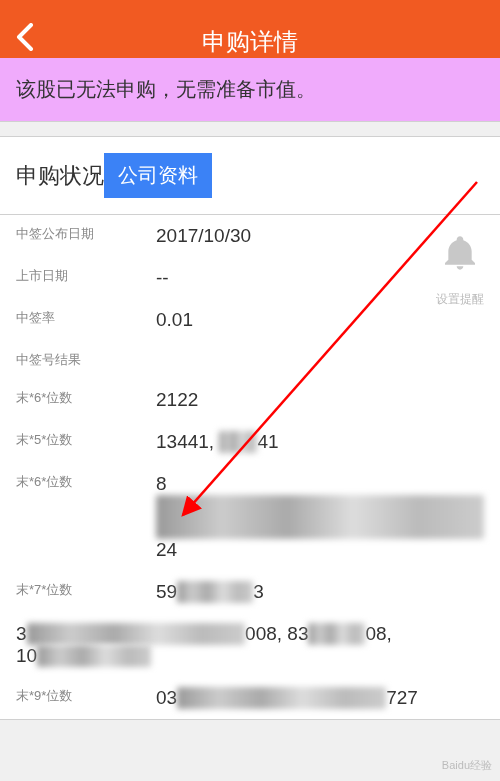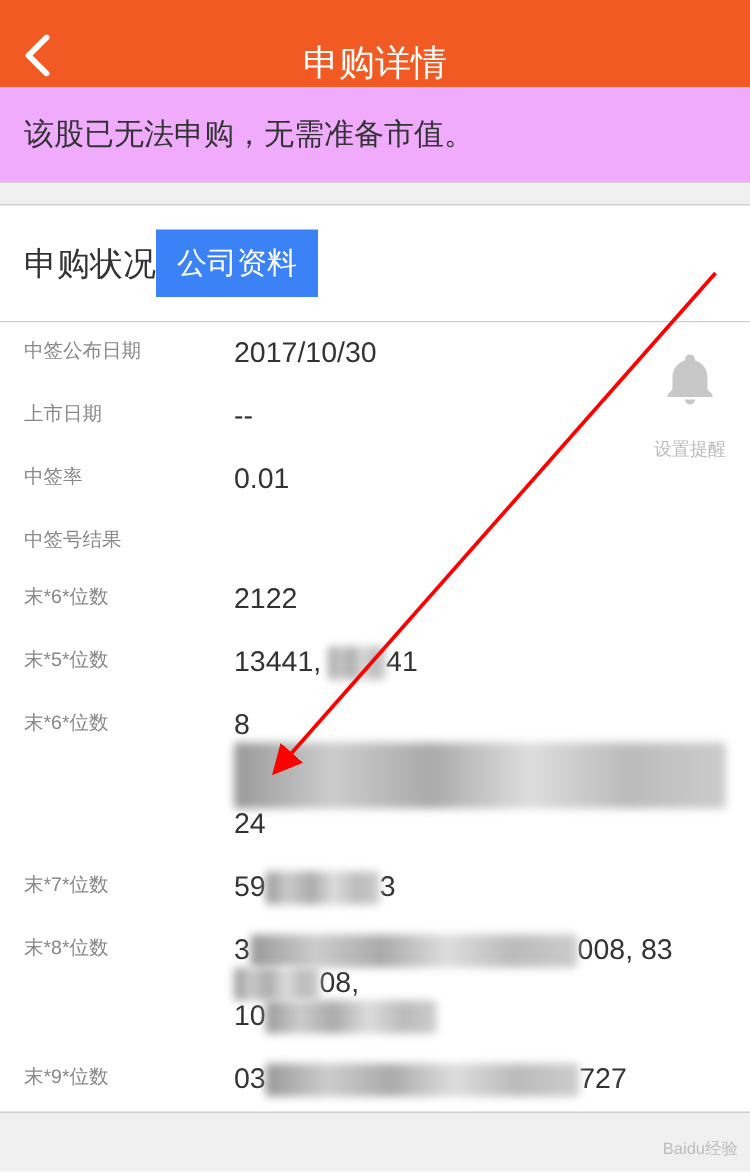--- a/index.html
+++ b/index.html
@@ -214,21 +214,20 @@
   </div>
 
   <div class="data-row">
     <div class="data-label">末*7*位数</div>
     <div class="data-value">
       <span>59</span><span class="blur-mask">xxxxxxxx</span><span>3</span>
     </div>
   </div>
 
   <div class="data-row">
-    <div class="data-label">末*8*位数</div>
     <div class="data-value">
       <span>3</span><span class="blur-mask">xxxxxxxxxxxxxxxxxxxxxxx</span><span>008, 83</span><span class="blur-mask">xxxxxx</span><span>08,</span><br>
       <span>10</span><span class="blur-mask">xxxxxxxxxxxx</span>
     </div>
   </div>
 
   <div class="data-row">
     <div class="data-label">末*9*位数</div>
     <div class="data-value">
       <span>03</span><span class="blur-mask">xxxxxxxxxxxxxxxxxxxxxx</span><span>727</span>

